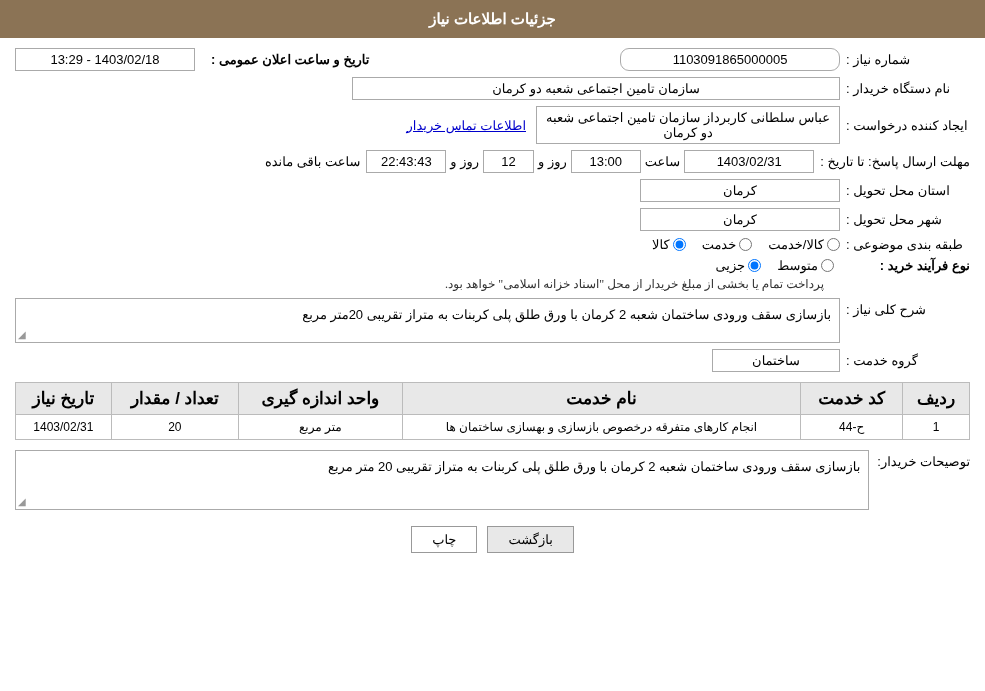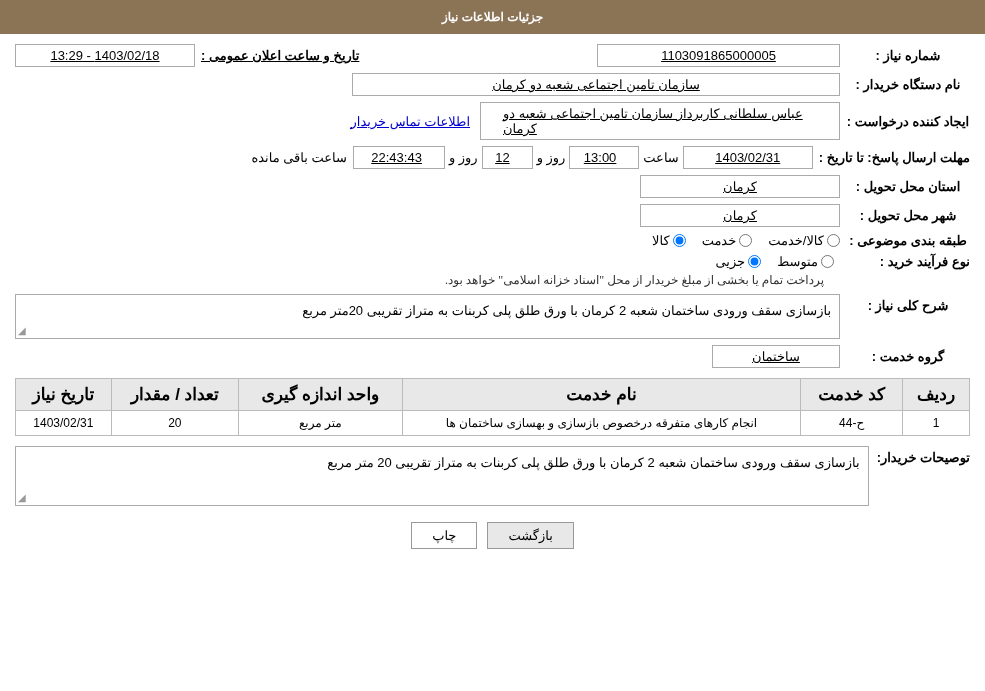--- a/index.html
+++ b/index.html
@@ -13,43 +13,43 @@
       width: 985px;
       min-height: 691px;
       background: #fff;
       margin: 0 auto;
     }
     .header {
       background: #8B7355;
       color: white;
       text-align: center;
       padding: 10px;
-      font-size: 12px;
+      font-size: 15px;
       font-weight: bold;
     }
     .content {
       padding: 10px 15px;
     }
     .section-title {
       font-weight: bold;
       font-size: 14px;
       color: #333;
       margin: 10px 0 6px 0;
     }
     .input-box {
       border: 1px solid #aaa;
       background: #fff;
-      padding: 3px 22px;
+      padding: 3px 7px;
       min-height: 22px;
       display: inline-block;
       text-align: right;
-      text-decoration: underline;
     }
     .input-medium {
-      width: 243px;
+      width: 220px;
+      border-radius: 9px;
     }
     .input-narrow {
       width: 130px;
     }
     .link-text {
       color: #0000cc;
       text-decoration: underline;
       cursor: pointer;
     }
     .radio-group {
@@ -107,21 +107,21 @@
     .buyer-notes-section {
       margin-top: 10px;
     }
     .notes-layout {
       display: flex;
       align-items: flex-start;
       gap: 8px;
       direction: rtl;
     }
     .notes-label {
-      font-weight: bold;
+      font-weight: normal;
       white-space: nowrap;
       padding-top: 4px;
     }
     .notes-box {
       flex: 1;
       border: 1px solid #aaa;
       background: #fff;
       padding: 8px;
       min-height: 60px;
       text-align: right;
@@ -157,23 +157,23 @@
     .btn-back {
       background: #e8e8e8;
     }
     .info-row {
       display: flex;
       align-items: center;
       margin-bottom: 6px;
       direction: rtl;
     }
     .info-row .lbl {
-      font-weight: bold;
+      font-weight: normal;
       min-width: 130px;
-      text-align: center;
+      text-align: left;
       padding-left: 6px;
     }
     .process-type-row {
       display: flex;
       align-items: flex-start;
       direction: rtl;
       gap: 6px;
       margin-bottom: 6px;
     }
     .process-note {
@@ -191,44 +191,44 @@
   <div class="header">
     <span>جزئیات اطلاعات نیاز</span>
   </div>
 
   <div class="content">
 
     <div class="info-row">
       <span class="lbl">شماره نیاز :</span>
       <div class="input-box input-medium" style="text-align:center;">1103091865000005</div>
       <span style="flex:1"></span>
-      <span style="font-weight:bold; margin-left:6px;text-decoration:underline;">تاریخ و ساعت اعلان عمومی :</span>
+      <span style="font-weight:bold; margin-left:16px;">تاریخ و ساعت اعلان عمومی :</span>
       <div class="input-box" style="width:180px; text-align:center;">1403/02/18 - 13:29</div>
     </div>
 
     <div class="info-row">
       <span class="lbl">نام دستگاه خریدار :</span>
       <div class="input-box" style="width:488px; text-align:center;">سازمان تامین اجتماعی شعبه دو کرمان</div>
     </div>
 
     <div class="info-row">
       <span class="lbl">ایجاد کننده درخواست :</span>
-      <div class="input-box" style="width:360px; text-align:left;">عباس سلطانی کاربرداز سازمان تامین اجتماعی شعبه دو کرمان</div>
+      <div class="input-box" style="width:304px; text-align:center;">عباس سلطانی کاربرداز سازمان تامین اجتماعی شعبه دو کرمان</div>
       <span style="margin-right:10px;" class="link-text">اطلاعات تماس خریدار</span>
     </div>
 
     <div class="info-row">
       <span class="lbl">مهلت ارسال پاسخ: تا تاریخ :</span>
       <div class="input-box input-narrow" style="text-align:center;">1403/02/31</div>
       <span style="margin: 0 4px;">ساعت</span>
       <div class="input-box" style="width:70px; text-align:center;">13:00</div>
       <span style="margin: 0 4px;">روز و</span>
       <div class="input-box" style="width:51px; text-align:center;">12</div>
       <span style="margin: 0 4px;">روز و</span>
-      <div class="input-box" style="width:92px; text-align:center;">22:43:43</div>
+      <div class="input-box" style="width:80px; text-align:center;">22:43:43</div>
       <span style="margin-right:6px;">ساعت باقی مانده</span>
     </div>
 
     <div class="info-row">
       <span class="lbl">استان محل تحویل :</span>
       <div class="input-box" style="width:200px; text-align:center;">کرمان</div>
     </div>
 
     <div class="info-row">
       <span class="lbl">شهر محل تحویل :</span>

